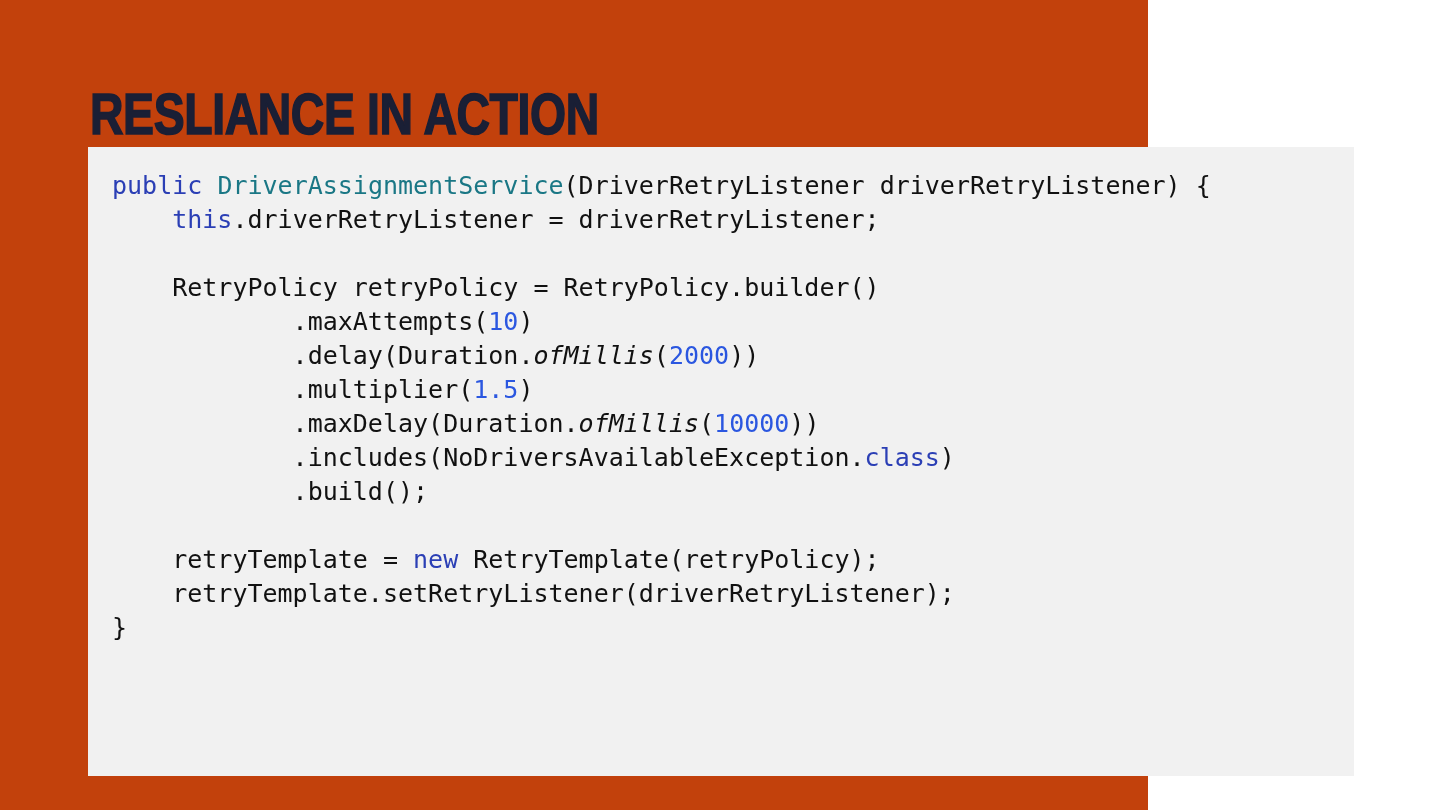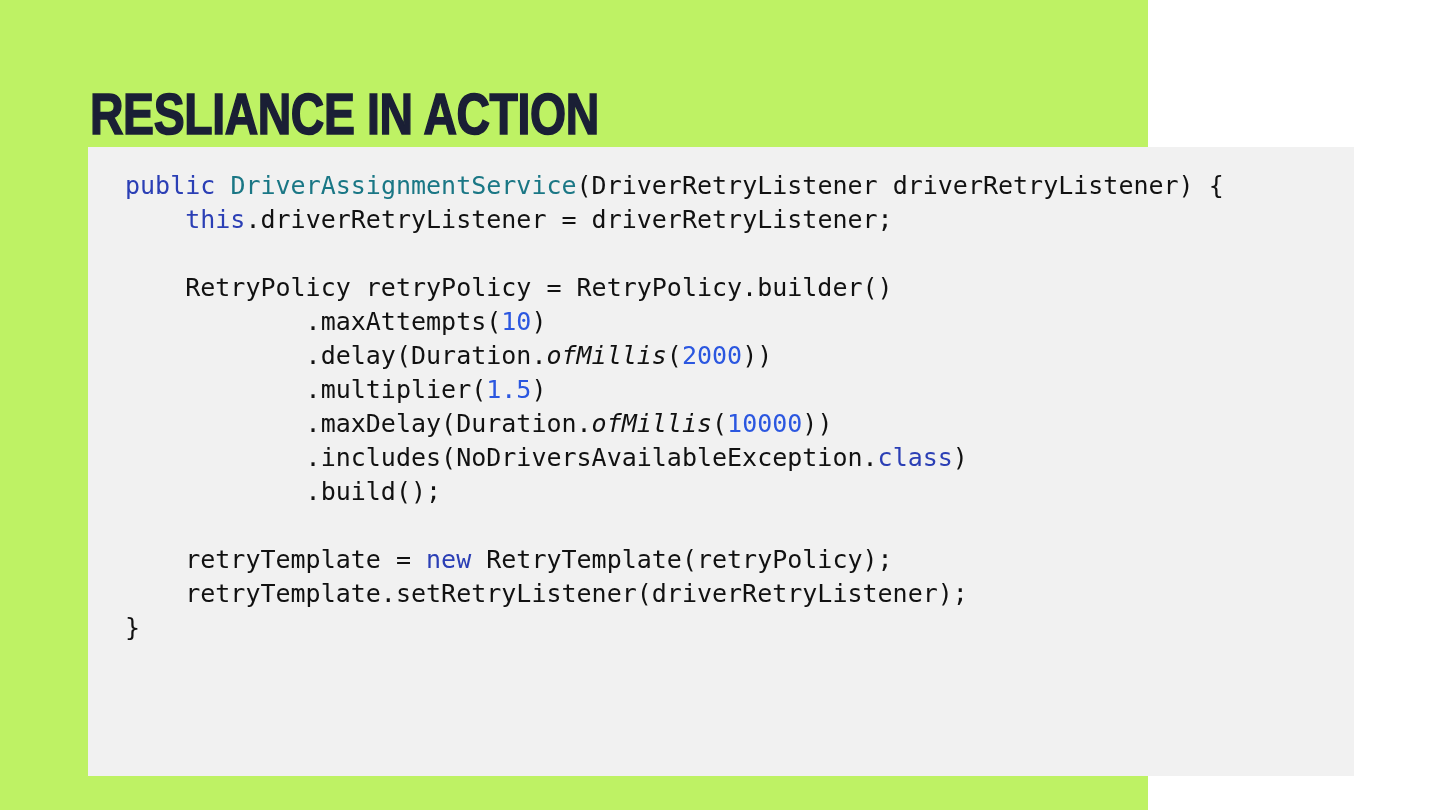--- a/index.html
+++ b/index.html
@@ -11,21 +11,21 @@
     width: 1440px;
     height: 810px;
     background: #ffffff;
     font-family: "Liberation Sans", sans-serif;
     overflow: hidden;
   }
   .slide {
     position: relative;
     width: 1148px;
     height: 810px;
-    background: #bef264;
+    background: #c2410c;
     text-decoration: underline;
   }
   .slide-title {
     position: absolute;
     left: 90px;
     top: 44px;
     font-family: "Liberation Sans", "DejaVu Sans", sans-serif;
     font-weight: 700;
     font-size: 58px;
     line-height: 62px;
@@ -46,21 +46,21 @@
     box-sizing: border-box;
     padding: 22px 0 0 0;
     overflow: hidden;
   }
   .code-block {
     font-family: "DejaVu Sans Mono", "Liberation Mono", monospace;
     font-size: 25px;
     line-height: 34px;
     color: #111111;
     white-space: pre;
-    padding-left: 37px;
+    padding-left: 24px;
     margin: 0;
     tab-size: 4;
   }
   .code-line {
     white-space: pre;
     min-height: 34px;
     height: 34px;
   }
   .tok-kw      { color: #2b3fb5; }
   .tok-type    { color: #1a7785; }

